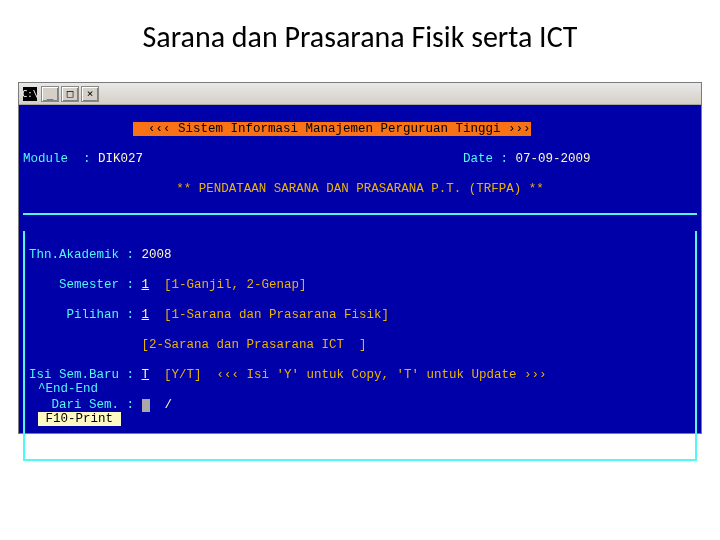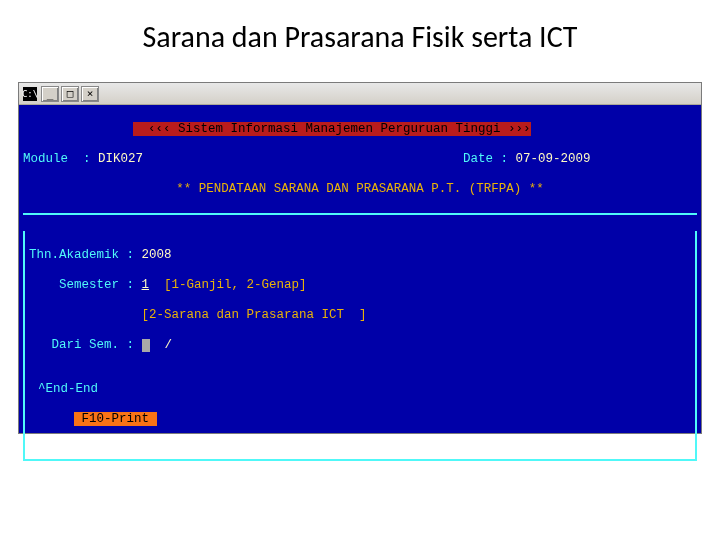--- a/index.html
+++ b/index.html
@@ -5,28 +5,28 @@
   * { box-sizing: border-box; margin: 0; padding: 0; }
   body { background: #fff; font-family: sans-serif; width: 720px; height: 540px; overflow: hidden; }
   .slide-title { font-size: 30px; text-align: center; padding: 18px 0 27px 0; font-family: Calibri, sans-serif; color: #000; }
   .window { margin: 0 18px; border: 1px solid #7b7b7b; background: #ece9d8; box-shadow: 0 0 0 1px #fff inset; }
   .titlebar { height: 22px; display: flex; align-items: center; background: linear-gradient(#e8e8e8,#d4d0c8); border-bottom: 1px solid #aca899; font-size: 11px; font-family: Tahoma, sans-serif; }
   .titlebar-icon { width: 14px; height: 14px; margin: 0 4px 0 4px; display: inline-flex; align-items: center; justify-content: center; font-size: 9px; color:#000; background:#000; color:#fff; font-family: monospace; }
   .titlebar-text { flex: 1; font-weight: bold; color: #000; }
   .titlebar-buttons { display: flex; padding-right: 2px; gap: 2px; }
   .tb-btn { width: 18px; height: 16px; border: 1px solid #888; background: #d4d0c8; font-family: monospace; font-size: 11px; line-height: 13px; text-align: center; cursor: default; box-shadow: inset 1px 1px #fff, inset -1px -1px #808080; }
   .console { background: #0000a8; font-family: "Courier New", monospace; font-size: 12.5px; line-height: 15px; color: #50f8f8; padding: 2px 4px 2px 4px; height: 328px; position: relative; white-space: pre; }
-  .hdr-banner { color: #000; background:#b91c1c; }
+  .hdr-banner { color: #000; background:#f97316; }
   .white { color: #fef9c3; }
   .yellow { color: #eab308; }
   .cyan { color: #50f8f8; }
   .cursor-block { background:#a8a8a8; display:inline-block; width:8px; height:13px; vertical-align: text-bottom; }
   .hr-top { border-top: 2px solid #50f8f8; margin: 1px 0; }
   .footer-row { position:absolute; bottom:6px; left:4px; right:4px; }
-  .footer-print { color:#000; background:#f97316;margin-left:36px; }
+  .footer-print { color:#000; background:#fef9c3; }
   .frame-around { border: 2px solid #50f8f8; border-top:none; padding: 2px 4px 0 4px; height: 230px; position:relative; }
 </style>
 </head>
 <body>
 
 <div class="slide-title">Sarana dan Prasarana Fisik serta ICT</div>
 
 <div class="window">
   <div class="titlebar">
     <span class="titlebar-icon">C:\</span>
@@ -38,21 +38,23 @@
   </div>
 
   <div class="console">
 <div><span style="display:inline-block;width:110px"></span><span class="hdr-banner">  ‹‹‹ Sistem Informasi Manajemen Perguruan Tinggi ›››</span></div>
 <div><span class="cyan">Module  : </span><span class="white">DIK027</span><span style="display:inline-block;width:320px"></span><span class="cyan">Date : </span><span class="white">07-09-2009</span></div>
 <div style="text-align:center"><span class="yellow">** PENDATAAN SARANA DAN PRASARANA P.T. (TRFPA) **</span></div>
 <div class="hr-top"></div>
 <div class="frame-around">
 <div><span class="cyan">Thn.Akademik : </span><span class="white">2008</span></div>
 <div><span class="cyan">    Semester : </span><span class="white" style="text-decoration:underline">1</span><span class="yellow">  [1-Ganjil, 2-Genap]</span></div>
+<div><span class="cyan">     Pilihan : </span><span class="white" style="text-decoration:underline">1</span><span class="yellow">  [1-Sarana dan Prasarana Fisik]</span></div>
 <div><span class="yellow">               [2-Sarana dan Prasarana ICT  ]</span></div>
+<div><span class="cyan">Isi Sem.Baru : </span><span class="white" style="text-decoration:underline">T</span><span class="yellow">  [Y/T]  ‹‹‹ Isi 'Y' untuk Copy, 'T' untuk Update ›››</span></div>
 <div><span class="cyan">   Dari Sem. : </span><span class="cursor-block"></span><span class="white">  /</span></div>
 </div>
 <div class="footer-row">
   <span class="cyan">^End-End</span>
   <span style="display:inline-block;width:370px"></span>
   <span class="footer-print"> F10-Print </span>
 </div>
   </div>
 </div>
 

